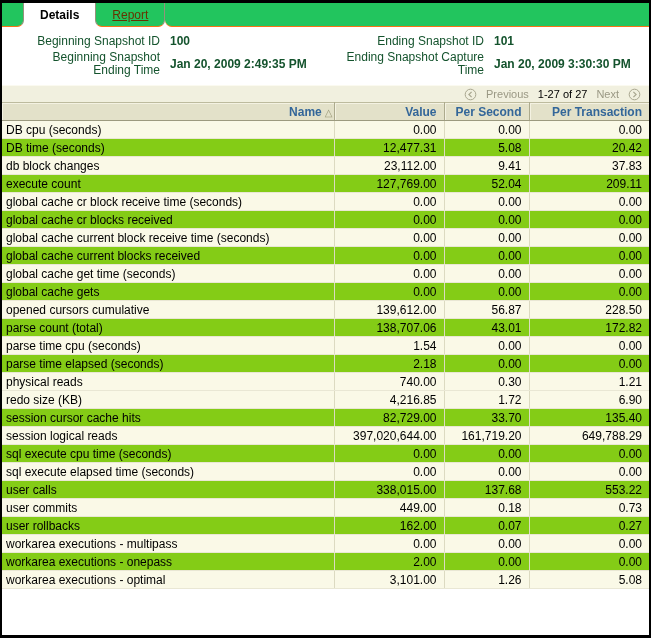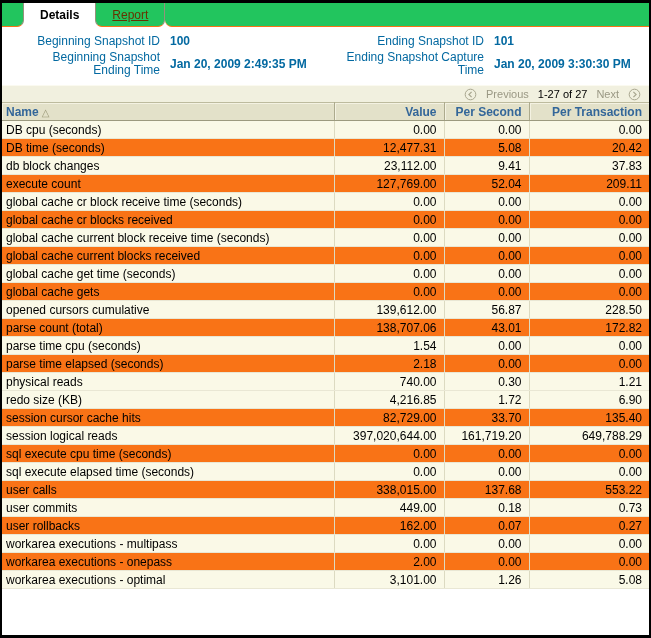--- a/index.html
+++ b/index.html
@@ -22,21 +22,21 @@
   }
   .strip-report {
     display:flex; align-items:center; padding:0 16px;
     border-left:1px solid #94927B; border-right:1px solid #94927B;
     border-bottom-left-radius:7px; border-bottom-right-radius:7px;
   }
   .report-link { color:#663300; text-decoration:underline; cursor:pointer; }
   .strip-fill { flex:1; border-bottom-left-radius:7px; }
 
   
-  .info { height:58px; display:flex; padding-top:7px; font-size:12px; color:#0369a1; }
+  .info { height:58px; display:flex; padding-top:7px; font-size:12px; color:#14532d; }
   .info-col { display:grid; column-gap:10px; row-gap:3px; align-content:start; }
   .info-left  { width:330px; grid-template-columns:128px 1fr; padding-left:30px; }
   .info-right { width:317px; grid-template-columns:152px 1fr; }
   .info-label { text-align:right; align-self:center; line-height:13px; }
   .info-value { font-weight:bold; align-self:center; white-space:nowrap; }
 
   
   .pagebar {
     height:17px; background:#F1F0DF; border-top:1px solid #FBFAF0;
     display:flex; justify-content:flex-end; align-items:center;
@@ -47,31 +47,31 @@
 
   
   table { width:100%; border-collapse:collapse; table-layout:fixed; font-size:12px; color:#000; }
   th {
     height:18px; background:#E3E1C9; color:#336699; font-weight:bold;
     border-top:1px solid #BDBB9E; border-bottom:1px solid #9C9A7F;
     border-right:1px solid #ACAA8D; box-shadow:inset 1px 1px 0 #F4F2E2;
     white-space:nowrap; overflow:hidden; cursor:pointer;
   }
   th:last-child { border-right:none; }
-  th.name { text-align:left; padding-left:4px; }
+  th.name { text-align:right; padding-left:4px; }
   .num { text-align:right; padding-right:7px; }
   .sort { color:#9B9978; font-size:10px; font-weight:normal; margin-left:3px; }
   td {
     height:18px; border-bottom:1px solid #E9E7D4; border-right:1px solid #DCDAC1;
     white-space:nowrap; overflow:hidden;
   }
   td:last-child { border-right:none; }
   td.name { padding-left:4px; }
   tr.odd  { background:#FAF9E7; }
-  tr.even { background:#f97316;margin-left:45px; }
+  tr.even { background:#84cc16;margin-left:45px; }
 </style>
 </head>
 <body>
 
 <div class="frame">
 
   <div class="tabbar">
     <div class="strip strip-cap"></div>
     <div class="tab-active">
       <span>Details</span>

